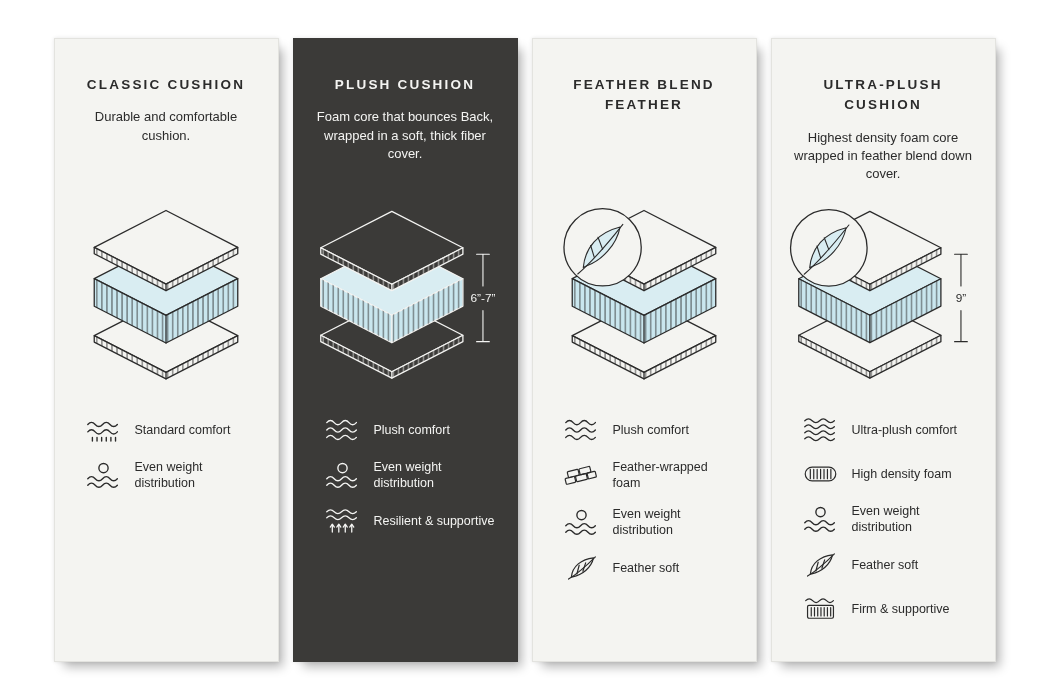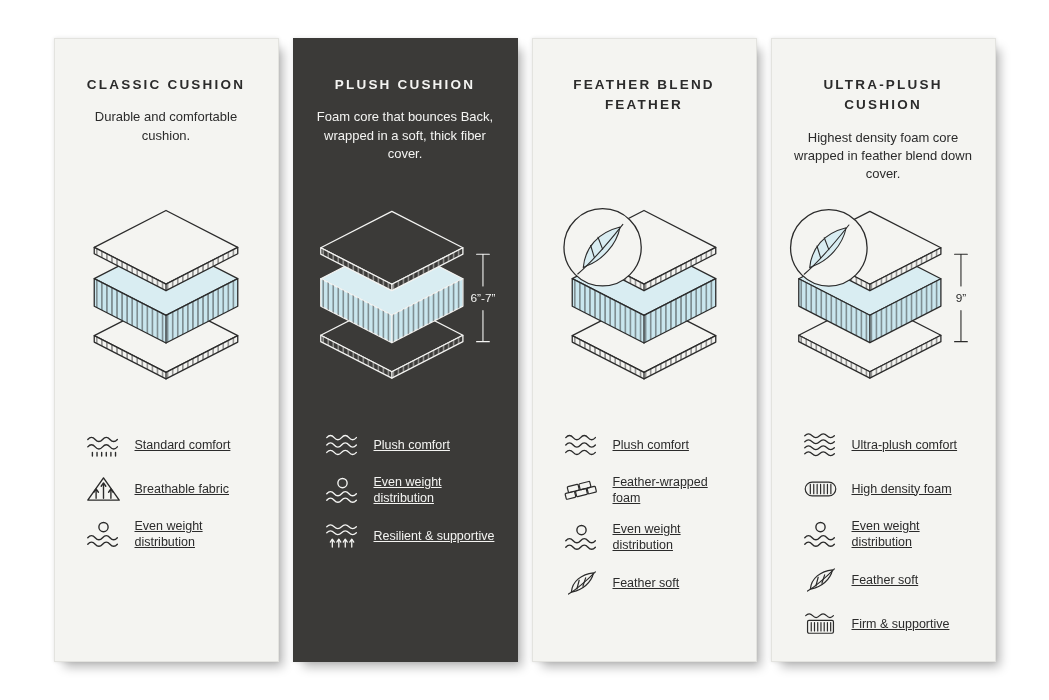--- a/index.html
+++ b/index.html
@@ -30,21 +30,21 @@
   .hatch-paper { fill:url(#vhatch-paper); }
   .edge { stroke:var(--ink); stroke-width:1.4; stroke-linecap:round; }
 
   .badge-circle { fill:var(--card-bg); stroke:var(--ink); stroke-width:1.4; }
   .feather-body { fill:#d9edf2; stroke:var(--ink); stroke-width:1.2; stroke-linejoin:round; }
   .feather-stem, .feather-barb { fill:none; stroke:var(--ink); stroke-width:1.2; stroke-linecap:round; }
 
   .dim-line { fill:none; stroke:var(--ink); stroke-width:1.2; stroke-linecap:round; }
   .dim-text { fill:var(--ink); font-size:13px; font-family:"Liberation Sans", sans-serif; }
 
-  .features { list-style:none; width:100%; margin-top:41px; display:flex; flex-direction:column; gap:15px; padding:0 2px 0 16px;text-decoration:underline; }
+  .features { list-style:none; width:100%; margin-top:26px; display:flex; flex-direction:column; gap:15px; padding:0 2px 0 16px; }
   .feature  { display:flex; align-items:center; gap:13px; min-height:29px; }
   .ficon    { width:37px; height:28px; flex:0 0 37px; color:var(--ink); }
   .flabel   { font-size:12.5px; line-height:1.28; max-width:124px; }
 
   .defs-svg { position:absolute; width:0; height:0; overflow:hidden; }
 </style>
 </head>
 <body>
 
 <svg class="defs-svg" aria-hidden="true">
@@ -200,26 +200,20 @@
     </div>
     <ul class="features">
       <li class="feature">
         <svg class="ficon" viewBox="0 0 40 30">
             <use href="#standard-comfort-icon" xlink:href="#standard-comfort-icon"></use>
           </svg>
         <span class="flabel">Standard comfort</span>
       </li>
       <li class="feature">
         <svg class="ficon" viewBox="0 0 40 30">
-            <use href="#breathable-fabric-icon" xlink:href="#breathable-fabric-icon"></use>
-          </svg>
-        <span class="flabel">Breathable fabric</span>
-      </li>
-      <li class="feature">
-        <svg class="ficon" viewBox="0 0 40 30">
             <use href="#even-weight-icon" xlink:href="#even-weight-icon"></use>
           </svg>
         <span class="flabel">Even weight distribution</span>
       </li>
     </ul>
   </section>
 
   <section class="card dark">
     <div class="head">
       <h2 class="title">PLUSH CUSHION</h2>

